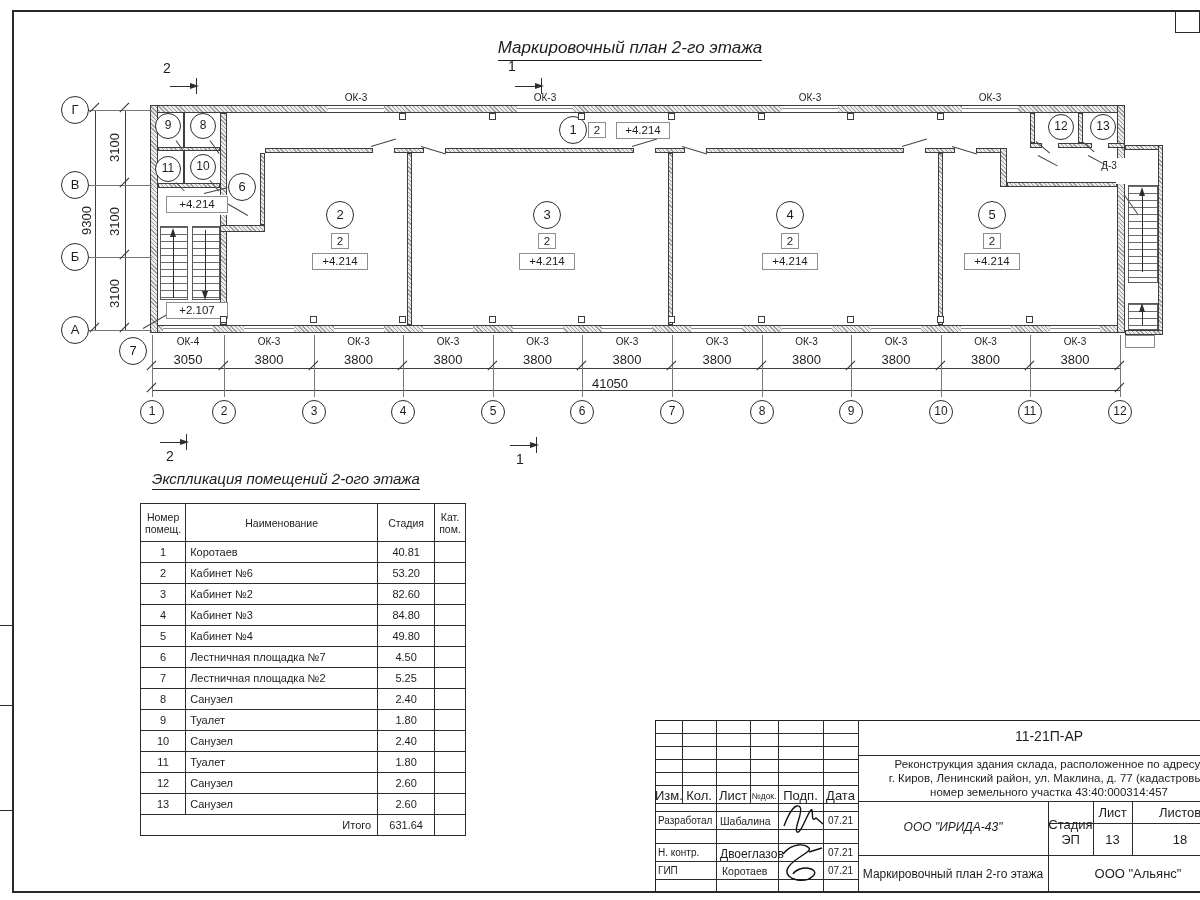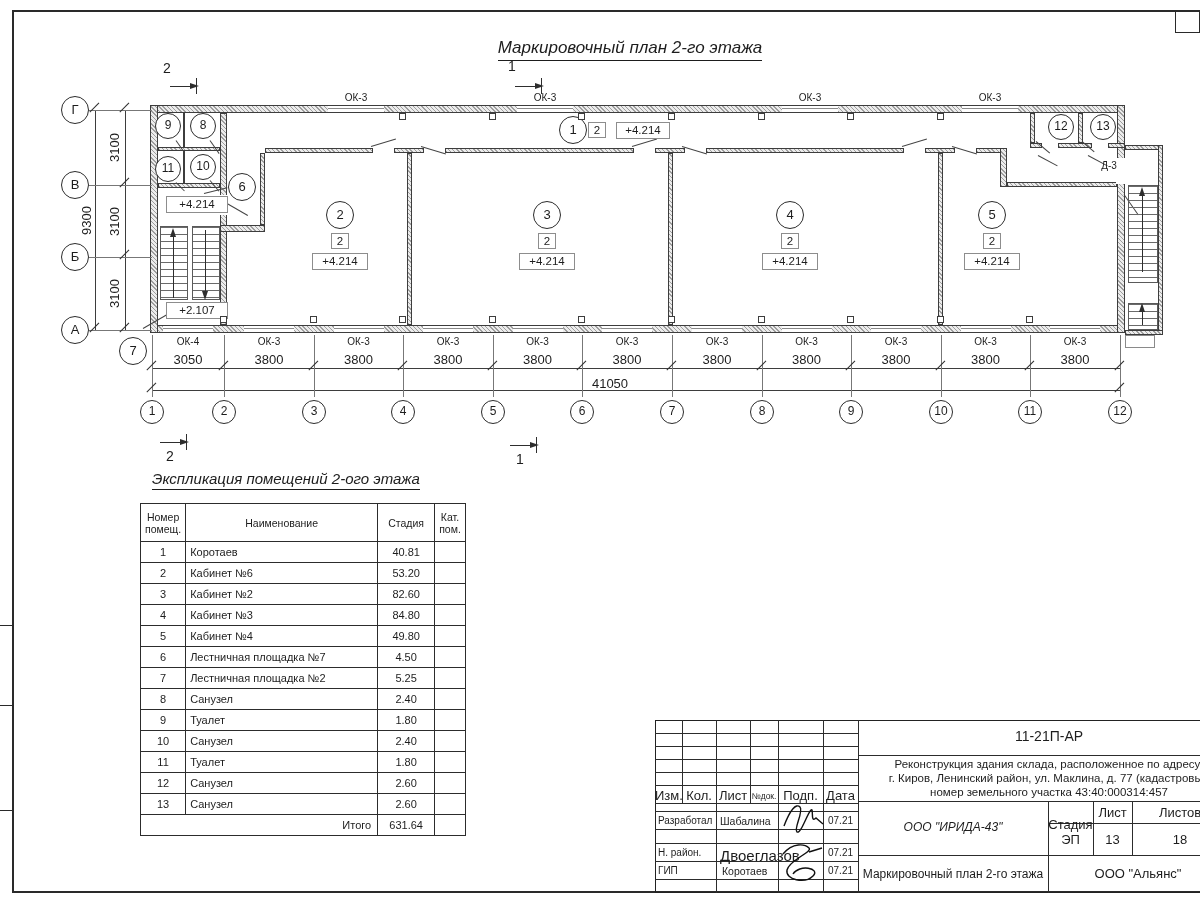--- a/index.html
+++ b/index.html
@@ -468,22 +468,22 @@
   <div class="stxt" style="left:655px;top:788px;width:27px;">Изм.</div>
   <div class="stxt" style="left:682px;top:788px;width:34px;">Кол.</div>
   <div class="stxt" style="left:716px;top:788px;width:34px;">Лист</div>
   <div class="stxt" style="left:750px;top:791px;width:28px;font-size:8.5px;">№док.</div>
   <div class="stxt" style="left:778px;top:788px;width:45px;">Подп.</div>
   <div class="stxt" style="left:823px;top:788px;width:35px;">Дата</div>
 
   <div class="stxt-s" style="left:658px;top:815px;">Разработал</div>
   <div class="stxt-s" style="left:720px;top:815px;font-size:10.5px;">Шабалина</div>
   <div class="stxt-s" style="left:828px;top:815px;">07.21</div>
-  <div class="stxt-s" style="left:658px;top:847px;">Н. район.</div>
-  <div class="stxt-s" style="left:720px;top:847px;font-size:15px;">Двоеглазов</div>
+  <div class="stxt-s" style="left:658px;top:847px;">Н. контр.</div>
+  <div class="stxt-s" style="left:720px;top:847px;font-size:12px;">Двоеглазов</div>
   <div class="stxt-s" style="left:828px;top:847px;">07.21</div>
   <div class="stxt-s" style="left:658px;top:865px;">ГИП</div>
   <div class="stxt-s" style="left:722px;top:865px;font-size:10.5px;">Коротаев</div>
   <div class="stxt-s" style="left:828px;top:865px;">07.21</div>
 
   <svg class="abs" style="left:781px;top:802px;" width="44" height="32" viewBox="0 0 44 32">
     <path d="M3,24 C9,8 15,1 19,5 C23,9 12,28 16,30 C20,32 26,12 30,8 C33,5 29,22 35,16 L42,22" fill="none" stroke="#111" stroke-width="1.4"></path>
   </svg>
   <svg class="abs" style="left:779px;top:840px;" width="46" height="46" viewBox="0 0 46 46">
     <path d="M4,14 C14,2 26,4 30,8 C34,12 10,20 8,30 C6,40 26,44 34,36 C42,28 20,24 14,34 M30,12 L43,8" fill="none" stroke="#111" stroke-width="1.4"></path>

